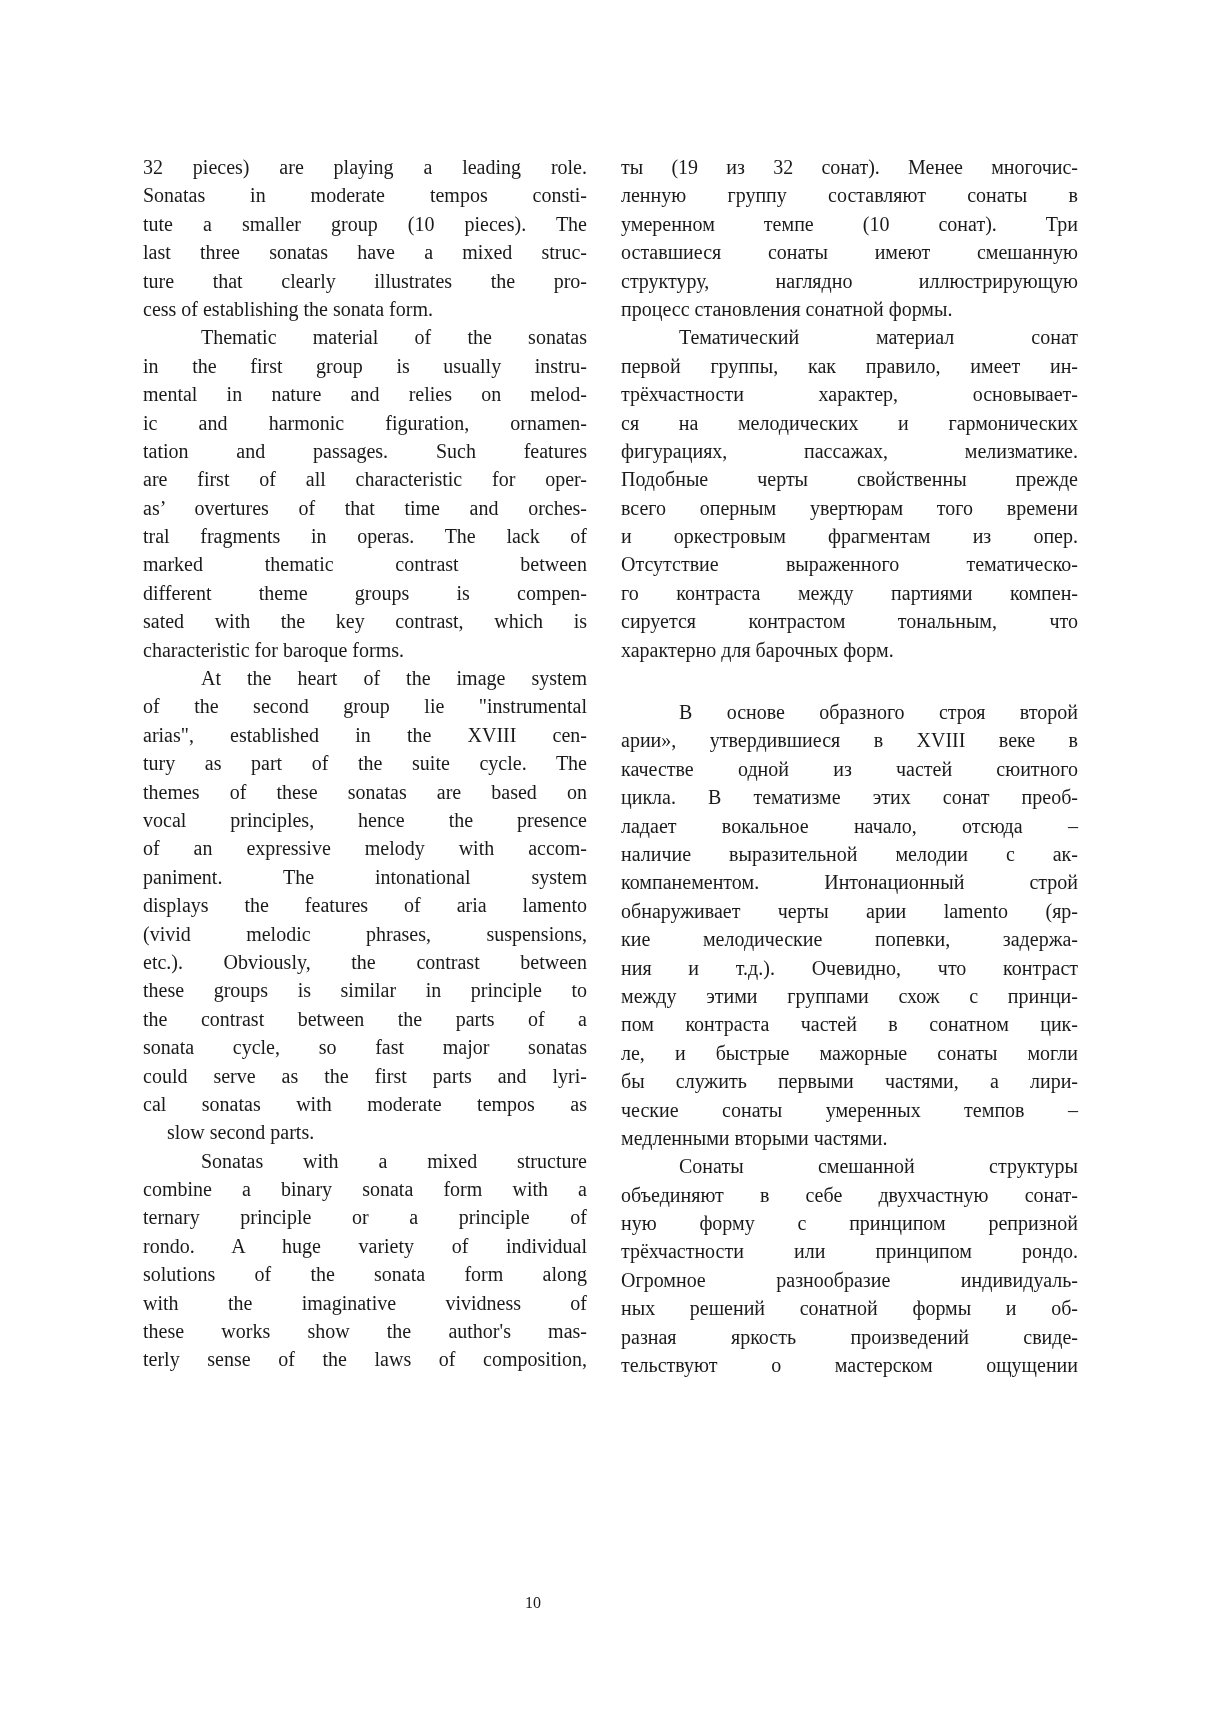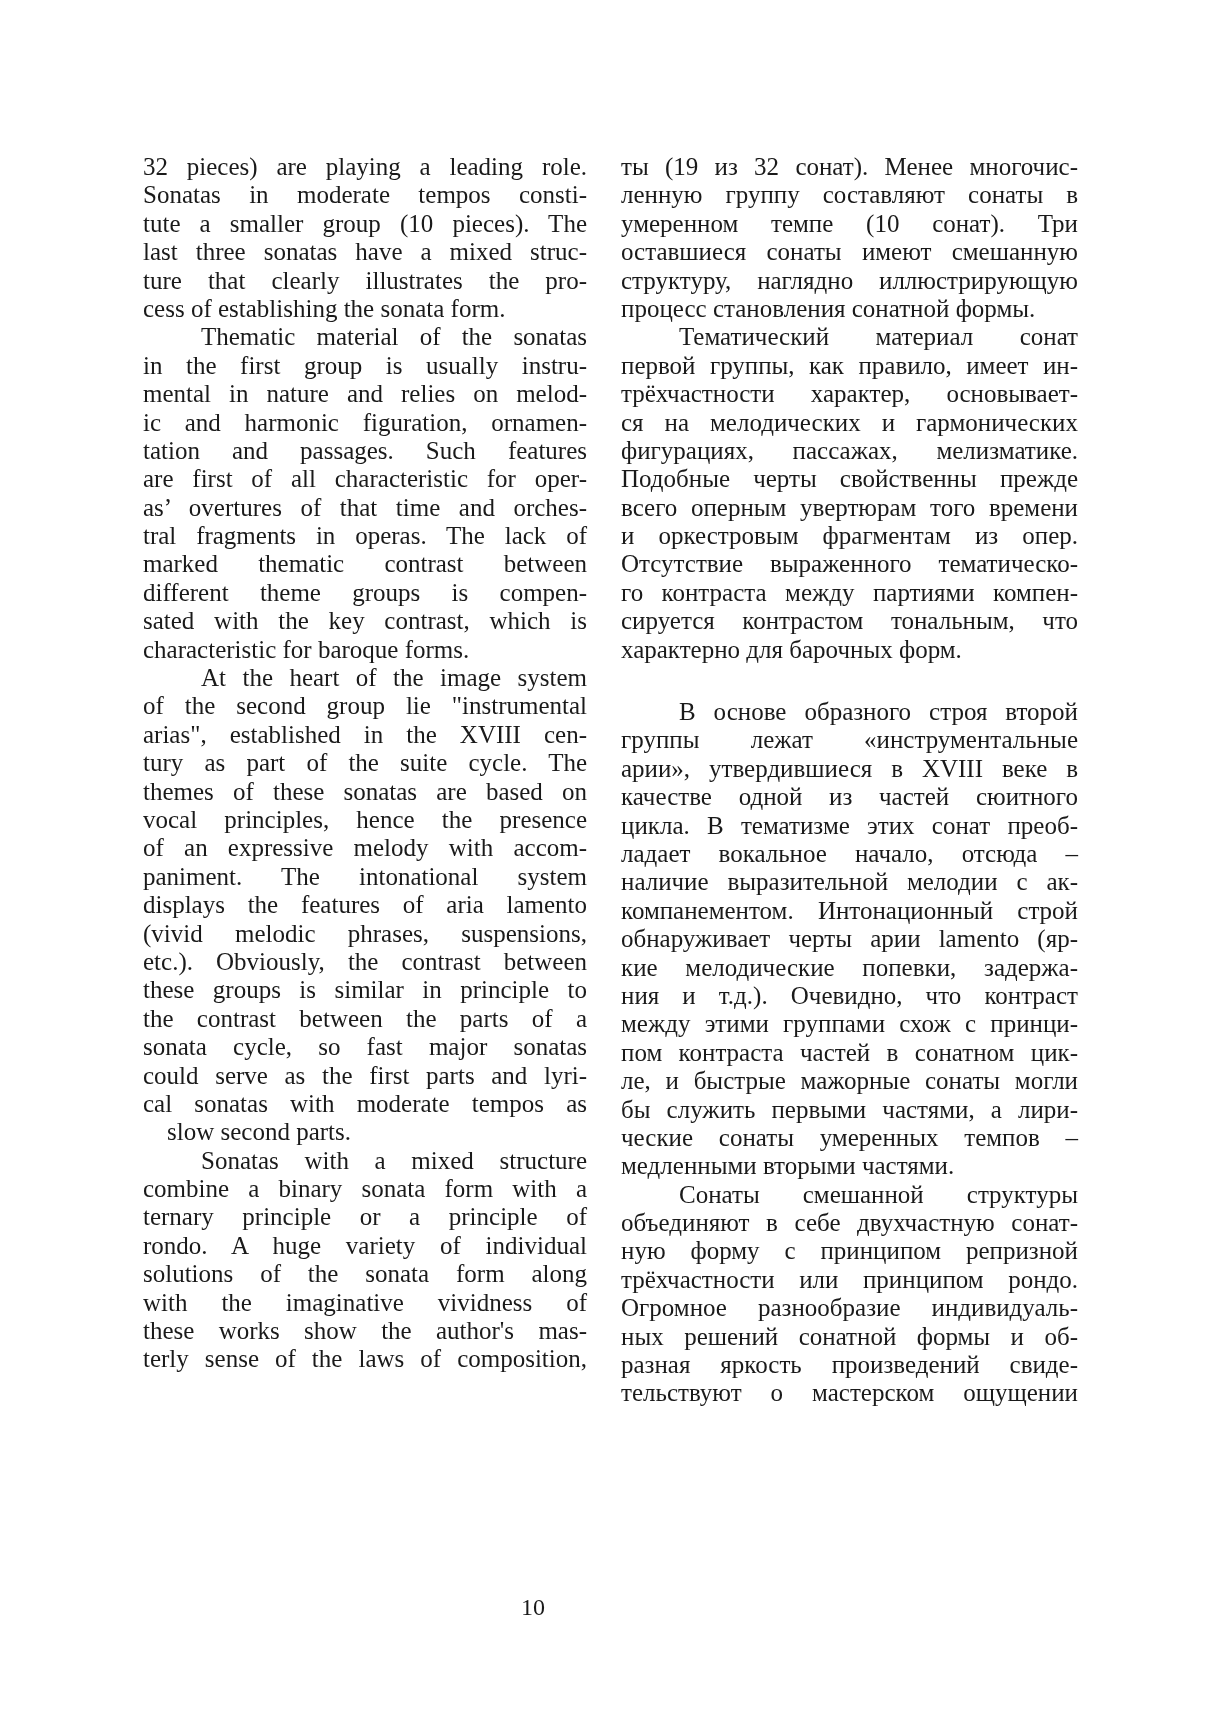--- a/index.html
+++ b/index.html
@@ -1,30 +1,30 @@
 <!DOCTYPE html>
 <html><head>
   <meta charset="utf-8">
   <style>
     html, body { margin: 0; padding: 0; background: #ffffff; }
     body { width: 1211px; height: 1713px; position: relative; overflow: hidden; }
     .page { position: absolute; left: 0; top: 0; width: 1211px; height: 1713px; background: #fff; }
     .col {
       position: absolute; top: 153px;
       font-family: "Liberation Serif", "DejaVu Serif", serif;
-      font-size: 25px; line-height: 28.4px; color: #1a1a1a;
+      font-size: 20px; line-height: 28.4px; color: #1a1a1a;
     }
     .col-left { left: 143px; width: 444px; }
     .col-right { left: 621px; width: 457px; }
     .line { white-space: pre; display: block; height: 28.4px; text-align: justify; text-align-last: justify; }
     .line.last { text-align-last: left; }
     .line.indent { padding-left: 58px; }
     .page-number {
       position: absolute; top: 1594px; left: 0; width: 1066px; text-align: center;
-      font-family: "Liberation Serif", "DejaVu Serif", serif; font-size: 24px; color: #1a1a1a;
+      font-family: "Liberation Serif", "DejaVu Serif", serif; font-size: 16px; color: #1a1a1a;
     }
   </style>
 </head>
 <body>
 
 <div class="page">
   <div class="col col-left" id="col-left">
       <span class="line" style="white-space: nowrap;">32 pieces) are playing a leading role.</span>
       <span class="line" style="white-space: nowrap;">Sonatas in moderate tempos consti-</span>
       <span class="line" style="white-space: nowrap;">tute a smaller group (10 pieces). The</span>
@@ -82,21 +82,20 @@
       <span class="line" style="white-space: nowrap;">ся на мелодических и гармонических</span>
       <span class="line" style="white-space: nowrap;">фигурациях, пассажах, мелизматике.</span>
       <span class="line" style="white-space: nowrap;">Подобные черты свойственны прежде</span>
       <span class="line" style="white-space: nowrap;">всего оперным увертюрам того времени</span>
       <span class="line" style="white-space: nowrap;">и оркестровым фрагментам из опер.</span>
       <span class="line" style="white-space: nowrap;">Отсутствие выраженного тематическо-</span>
       <span class="line" style="white-space: nowrap;">го контраста между партиями компен-</span>
       <span class="line" style="white-space: nowrap;">сируется контрастом тональным, что</span>
       <span class="line last" style="white-space: nowrap;">характерно для барочных форм.</span>
       <span class="line indent" style="white-space: nowrap; margin-top: 34px;">В основе образного строя второй</span>
-      <span class="line" style="white-space: nowrap;">группы лежат «инструментальные</span>
       <span class="line" style="white-space: nowrap;">арии», утвердившиеся в XVIII веке в</span>
       <span class="line" style="white-space: nowrap;">качестве одной из частей сюитного</span>
       <span class="line" style="white-space: nowrap;">цикла. В тематизме этих сонат преоб-</span>
       <span class="line" style="white-space: nowrap;">ладает вокальное начало, отсюда –</span>
       <span class="line" style="white-space: nowrap;">наличие выразительной мелодии с ак-</span>
       <span class="line" style="white-space: nowrap;">компанементом. Интонационный строй</span>
       <span class="line" style="white-space: nowrap;">обнаруживает черты арии lamento (яр-</span>
       <span class="line" style="white-space: nowrap;">кие мелодические попевки, задержа-</span>
       <span class="line" style="white-space: nowrap;">ния и т.д.). Очевидно, что контраст</span>
       <span class="line" style="white-space: nowrap;">между этими группами схож с принци-</span>

